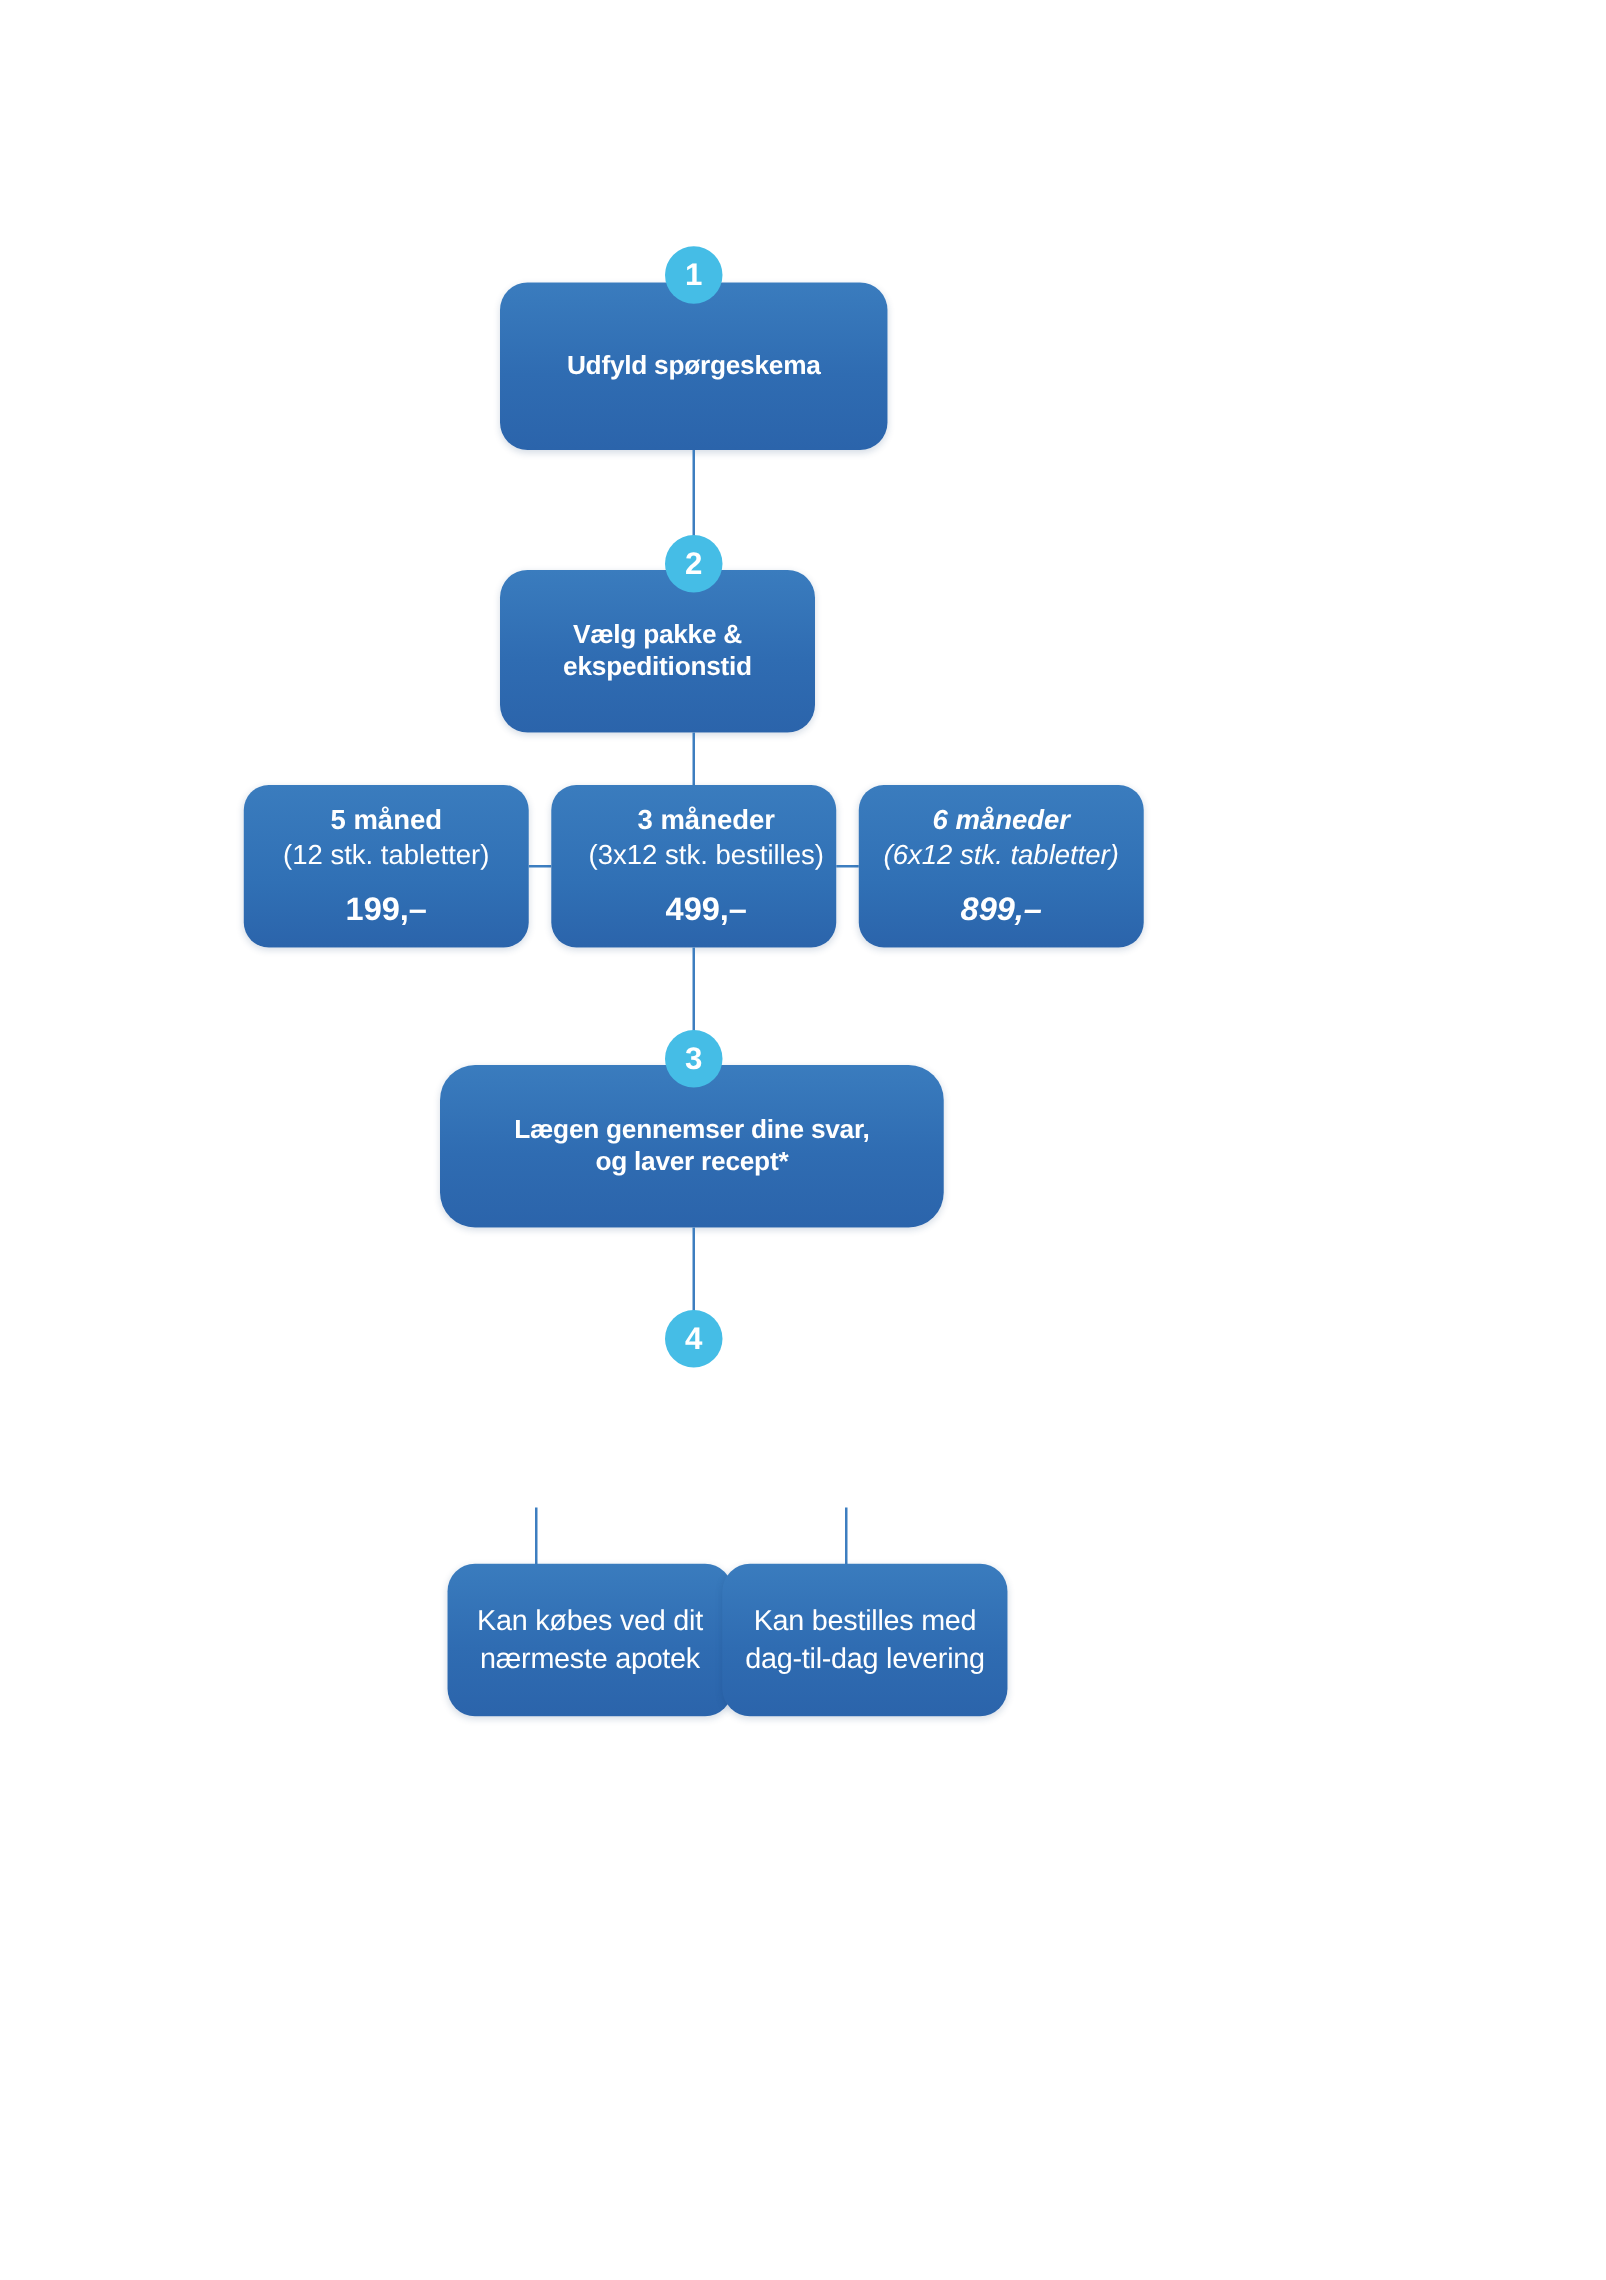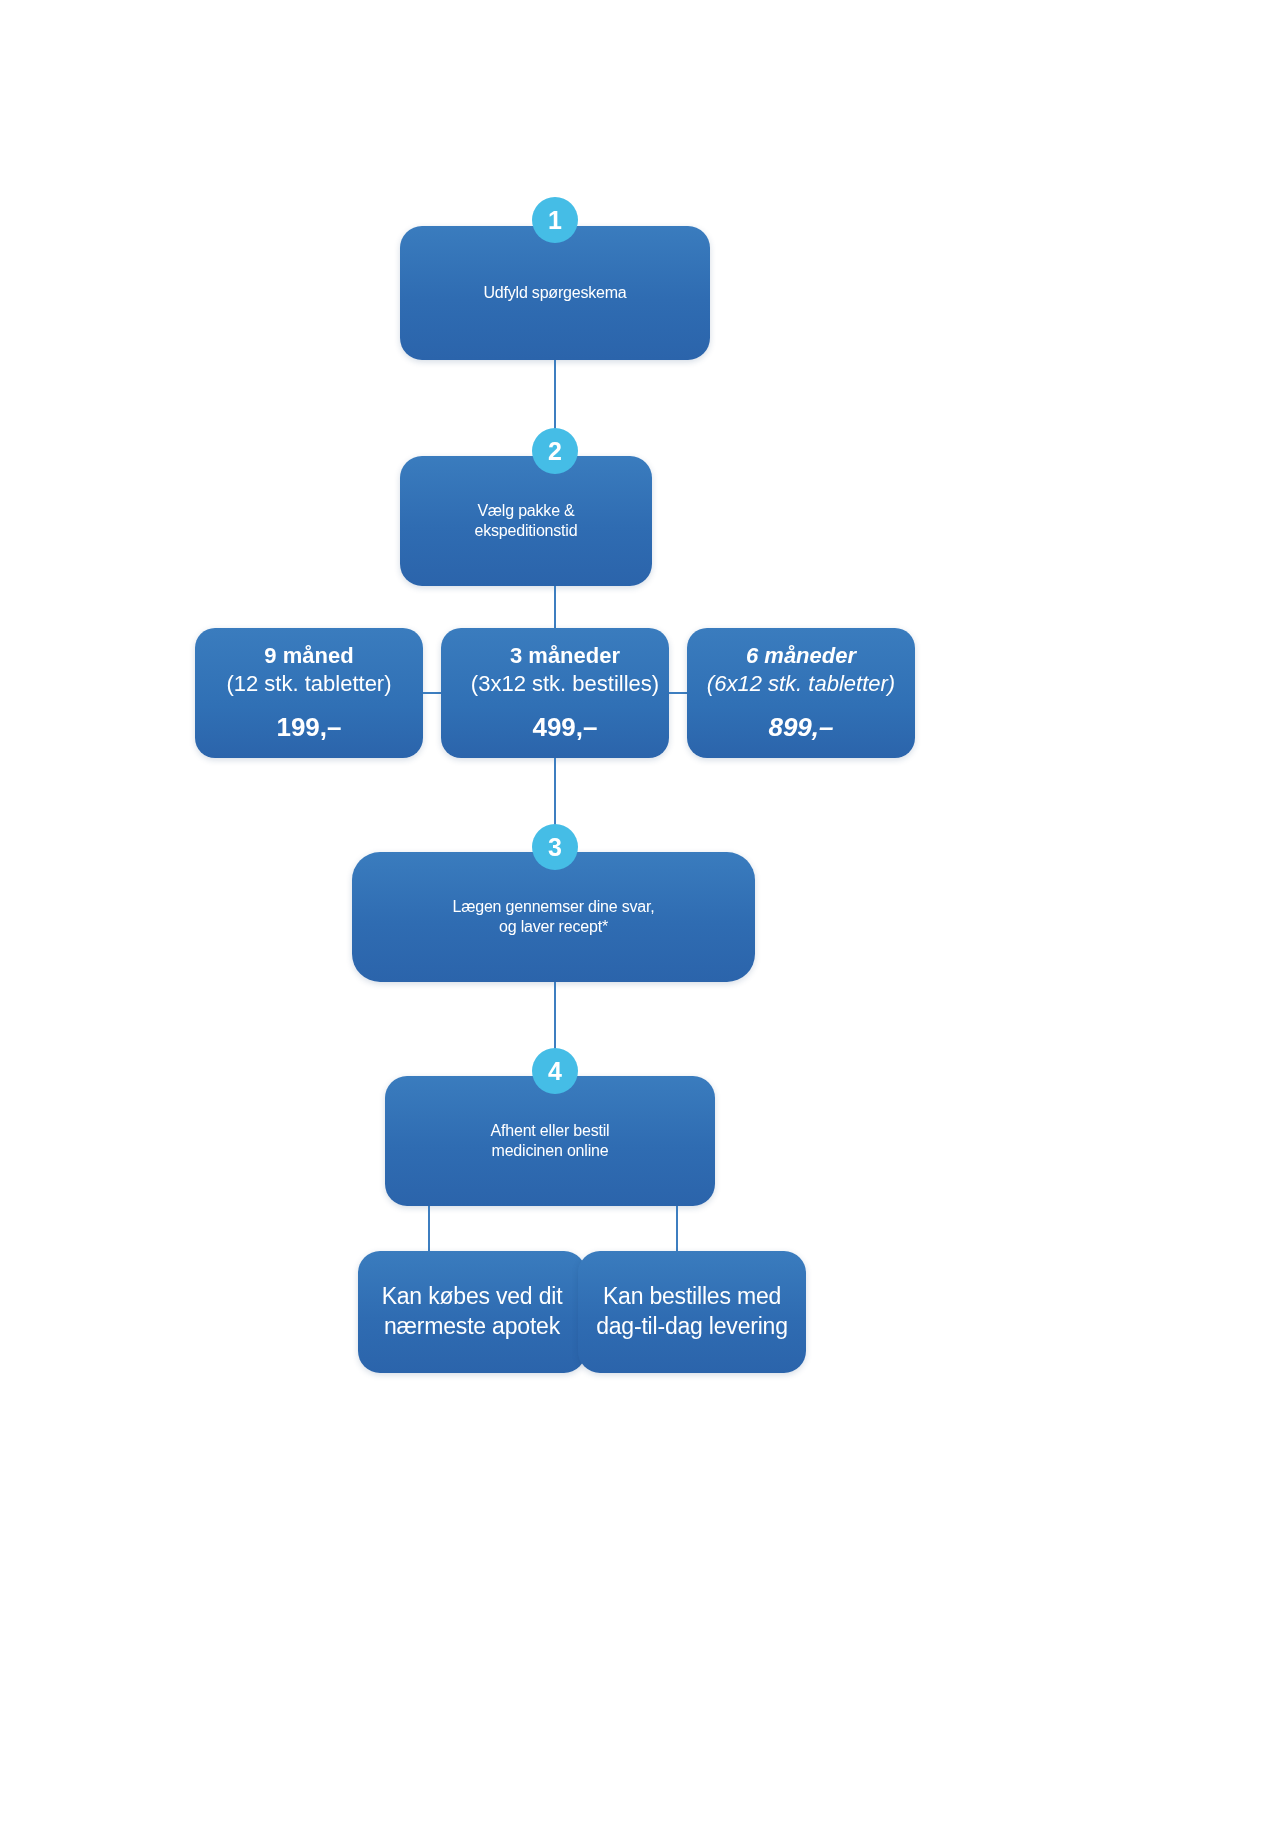--- a/index.html
+++ b/index.html
@@ -40,22 +40,22 @@
     background: linear-gradient(180deg, #3a7cbe 0%, #2f6cb2 55%, #2b64ab 100%);
     color: #ffffff;
     display: flex;
     flex-direction: column;
     align-items: center;
     justify-content: center;
     text-align: center;
     box-shadow: 0 2px 6px rgba(20,60,110,0.18);
   }
   .node .title {
-    font-size: 16px;
-    font-weight: normal;
+    font-size: 21px;
+    font-weight: bold;
     line-height: 1.22;
     letter-spacing: -0.2px;
     padding: 0 18px;
   }
 
   
   .step-node { }
 
   
   .pkg-node {
@@ -128,21 +128,21 @@
   <div class="node step-node" style="left:400px; top:456px; width:252px; height:130px;">
     <div class="title">
       <span>Vælg pakke &amp;</span><br>
       <span>ekspeditionstid</span>
     </div>
   </div>
 
   <div class="conn-v" style="left:554px; top:586px; height:142px;"></div>
 
   <div class="node pkg-node" style="left:195px; top:628px; width:228px; height:130px;">
-    <div class="pkg-dur">9 måned</div>
+    <div class="pkg-dur">5 måned</div>
     <div class="pkg-qty">(12 stk. tabletter)</div>
     <div class="pkg-price">199,–</div>
   </div>
 
   <div class="conn-h" style="left:423px; top:692px; width:18px;"></div>
 
   <div class="node pkg-node" style="left:441px; top:628px; width:228px; height:130px;padding-left:20px;">
     <div class="pkg-dur">3 måneder</div>
     <div class="pkg-qty">(3x12 stk. bestilles)</div>
     <div class="pkg-price">499,–</div>
@@ -166,26 +166,20 @@
       <span>Lægen gennemser dine svar,</span><br>
       <span>og laver recept*</span>
     </div>
   </div>
 
   <div class="conn-v" style="left:554px; top:982px; height:72px;"></div>
 
   <div class="badge" style="left:532px; top:1048px;">
     <span>4</span>
   </div>
-  <div class="node step-node" style="left:385px; top:1076px; width:330px; height:130px;">
-    <div class="title">
-      <span>Afhent eller bestil</span><br>
-      <span>medicinen online</span>
-    </div>
-  </div>
 
   <div class="conn-v" style="left:428px; top:1206px; height:46px;"></div>
   <div class="conn-v" style="left:676px; top:1206px; height:46px;"></div>
 
   <div class="node leaf-node" style="left:314px; top:1251px; width:228px; height:122px;margin-left:44px;">
     <div class="title">
       <span>Kan købes ved dit</span><br>
       <span>nærmeste apotek</span>
     </div>
   </div>

